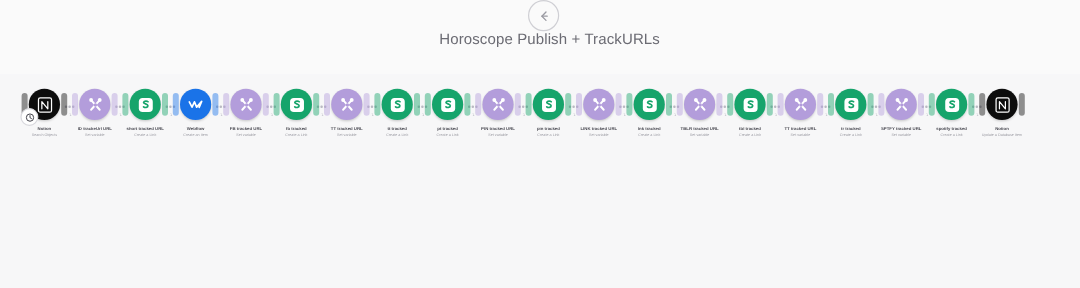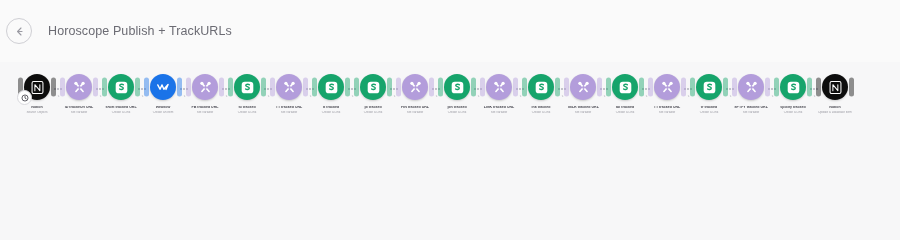--- a/index.html
+++ b/index.html
@@ -10,21 +10,21 @@
     font-family:"Liberation Sans","DejaVu Sans",sans-serif;
     overflow:hidden;
     position:relative;
   }
   #app{position:relative;width:900px;height:150px;}
 
   
   .header{
     position:absolute;left:0;top:0;width:900px;height:62px;
     background:#fafafa;
-    display:flex;align-items:center;
+    display:flex;align-items:center;flex-direction:column;
   }
   .back-btn{
     width:24px;height:24px;margin-left:6px;
     border:1px solid #cfcfd4;border-radius:50%;
     background:#fafafa;
     display:flex;align-items:center;justify-content:center;
     cursor:pointer;flex:0 0 auto;
   }
   .back-btn svg{display:block;}
   .scenario-title{

